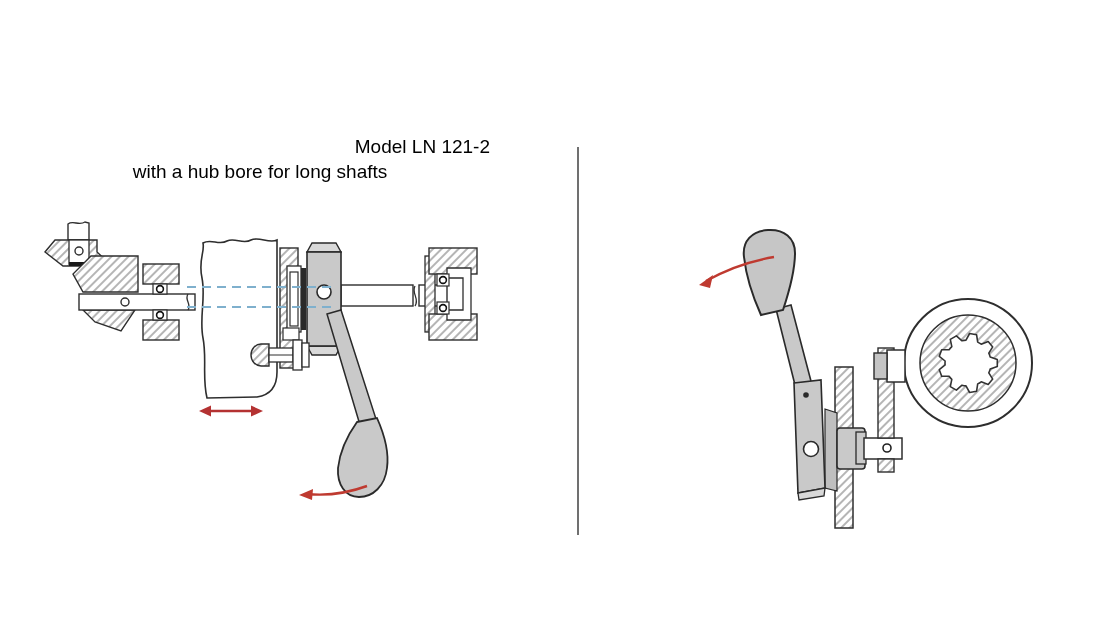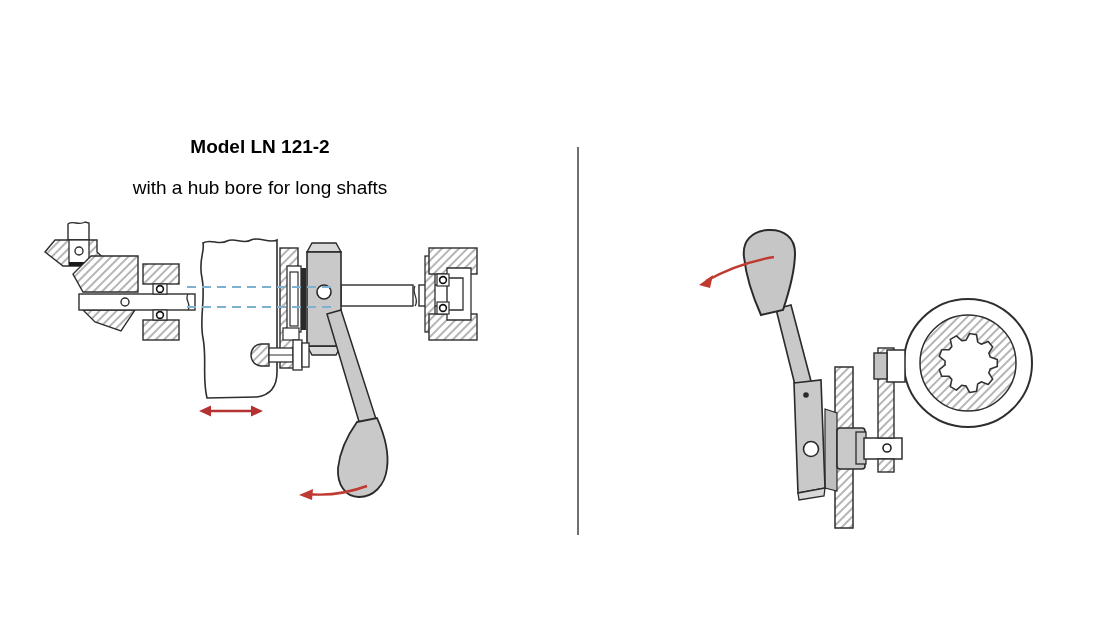--- a/index.html
+++ b/index.html
@@ -2,22 +2,22 @@
 <html><head>
 <meta charset="utf-8">
 <style>
   html,body{margin:0;padding:0;}
   body{
     width:1120px;height:630px;position:relative;overflow:hidden;
     background:#ffffff;
     font-family:"Liberation Sans", sans-serif;
   }
   .figure-caption{position:absolute;text-align:center;color:#000;}
-  .figure-caption .title{font-size:19px;font-weight:700;line-height:25px;margin:0;}
-  .figure-caption .subtitle{font-size:19px;font-weight:400;line-height:25px;margin:16px;}
+  .figure-caption .title{font-size:19px;font-weight:400;line-height:25px;margin:0;text-align:right;}
+  .figure-caption .subtitle{font-size:19px;font-weight:400;line-height:25px;margin:0;}
   #caption-left{left:30px;top:134px;width:460px;}
   #caption-right{left:632px;top:134px;width:460px;}
   .divider{position:absolute;left:577px;top:147px;width:2px;height:388px;background:#707070;}
   svg{position:absolute;}
   #drawing-left{left:35px;top:210px;}
   #drawing-right{left:690px;top:225px;}
 </style>
 </head>
 <body>
 

